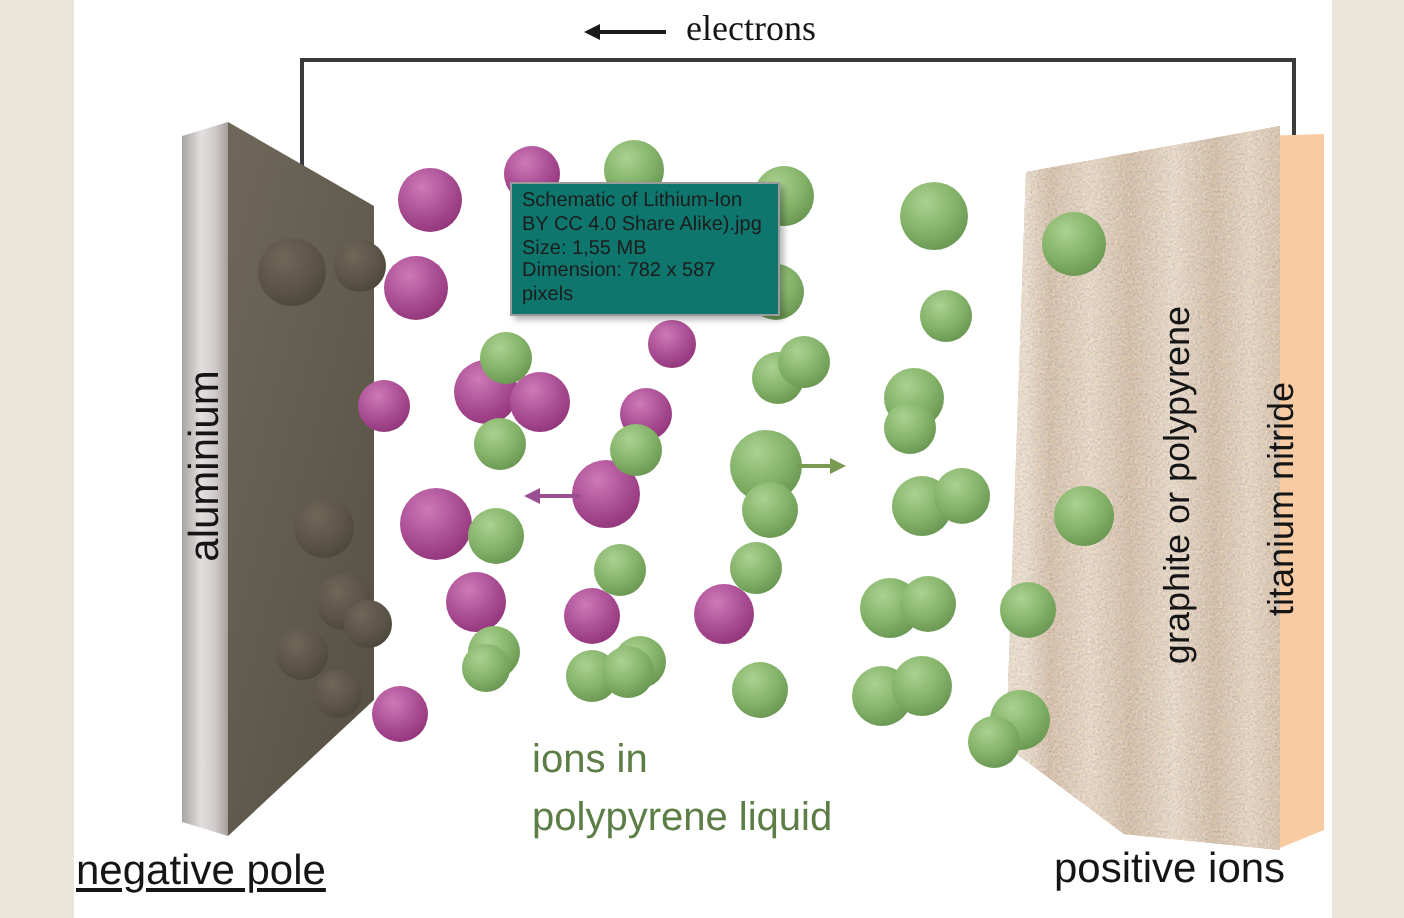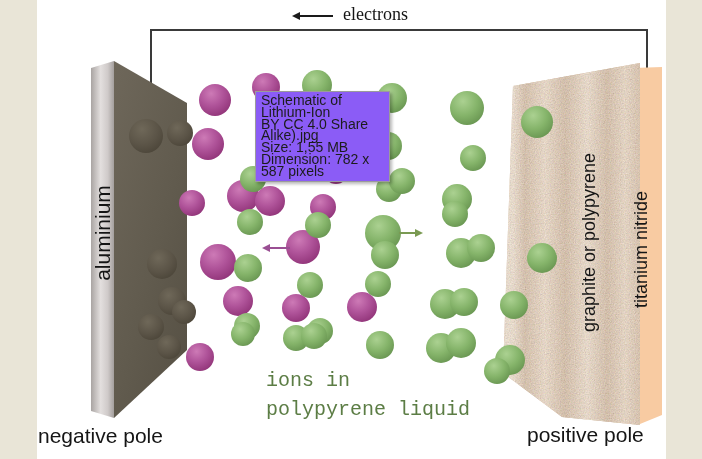--- a/index.html
+++ b/index.html
@@ -23,23 +23,23 @@
      clip-path:polygon(0 5px,29px 4px,29px 352px,7px 361px);}
   .sphere{position:absolute;border-radius:50%;z-index:3;}
   .sphere.purple{background:radial-gradient(circle at 38% 30%,#cd7ab6 0%,#b0549a 40%,#95387d 75%,#7c2c67 100%);}
   .sphere.green{background:radial-gradient(circle at 38% 30%,#abd191 0%,#85b46a 45%,#679450 82%,#597f41 100%);}
   .sphere.dark{background:radial-gradient(circle at 38% 30%,#6f6859 0%,#5b5447 50%,#433d31 100%);}
   .label{position:absolute;color:#151515;z-index:4;white-space:nowrap;}
   .vlabel{position:absolute;color:#151515;z-index:4;text-align:center;transform:rotate(-90deg);white-space:nowrap;}
   .arrow{position:absolute;z-index:5;}
   .arrow i{position:absolute;display:block;width:0;height:0;border:4px solid transparent;}
   #tooltip{position:absolute;left:255px;top:91px;width:123px;z-index:10;
-     background:#8b5cf6;border:1px solid #9b9b9b;box-shadow:2px 2px 3px rgba(0,0,0,.28);
-     padding:3px 5px;font-size:14px;line-height:11.8px;color:#1c1c1c;}
-  #ions-caption{position:absolute;left:266px;top:366px;z-index:4;font-size:20px;line-height:29px;font-family:Liberation Mono, monospace;}
+     background:#0f766e;border:1px solid #9b9b9b;box-shadow:2px 2px 3px rgba(0,0,0,.28);
+     padding:3px 5px;font-size:10px;line-height:11.8px;color:#1c1c1c;}
+  #ions-caption{position:absolute;left:266px;top:366px;z-index:4;font-size:20px;line-height:29px;}
 </style>
 </head>
 <body>
 
 <div id="stage">
   <div id="panel"></div>
 
   <div class="wire" style="left:150px;top:29px;width:498px;height:2px;"></div>
   <div class="wire" style="left:150px;top:29px;width:2px;height:55px;"></div>
   <div class="wire" style="left:646px;top:29px;width:2px;height:39px;"></div>
@@ -138,15 +138,15 @@
     <div>Schematic of Lithium-Ion</div>
     <div>BY CC 4.0 Share Alike).jpg</div>
     <div>Size: 1,55 MB</div>
     <div>Dimension: 782 x 587 pixels</div>
   </div>
 
   <div id="ions-caption" style="color: rgb(92, 125, 69);">
     <div>ions in</div>
     <div>polypyrene liquid</div>
   </div>
-  <div class="label" style="left:38px;top:424px;font-size:21px;">negative pole</div>
-  <div class="label" style="left:527px;top:423px;font-size:21px;">positive pole</div>
+  <div class="label" style="left:38px;top:424px;font-size:21px;text-decoration:underline;">negative pole</div>
+  <div class="label" style="left:527px;top:423px;font-size:21px;">positive ions</div>
 </div>
 
 </body></html>

